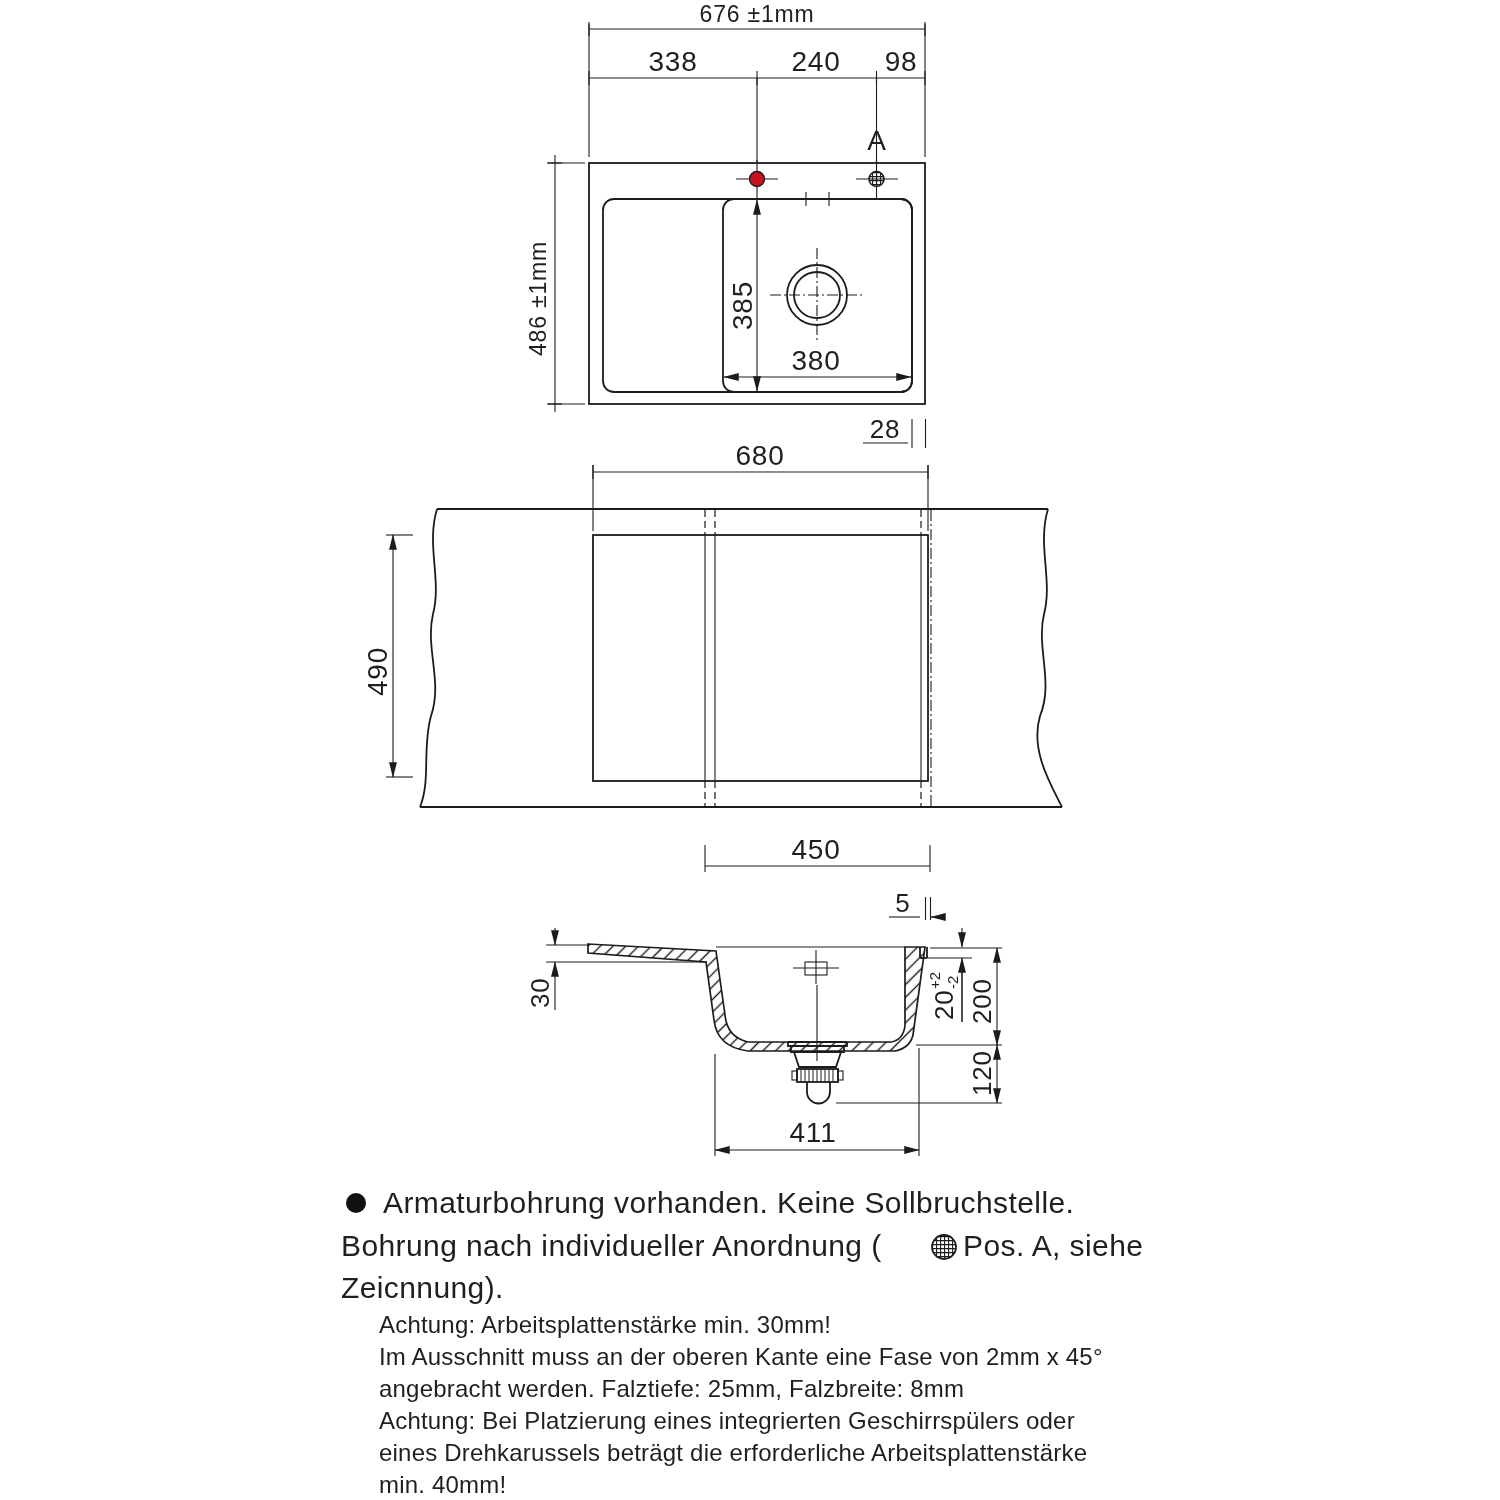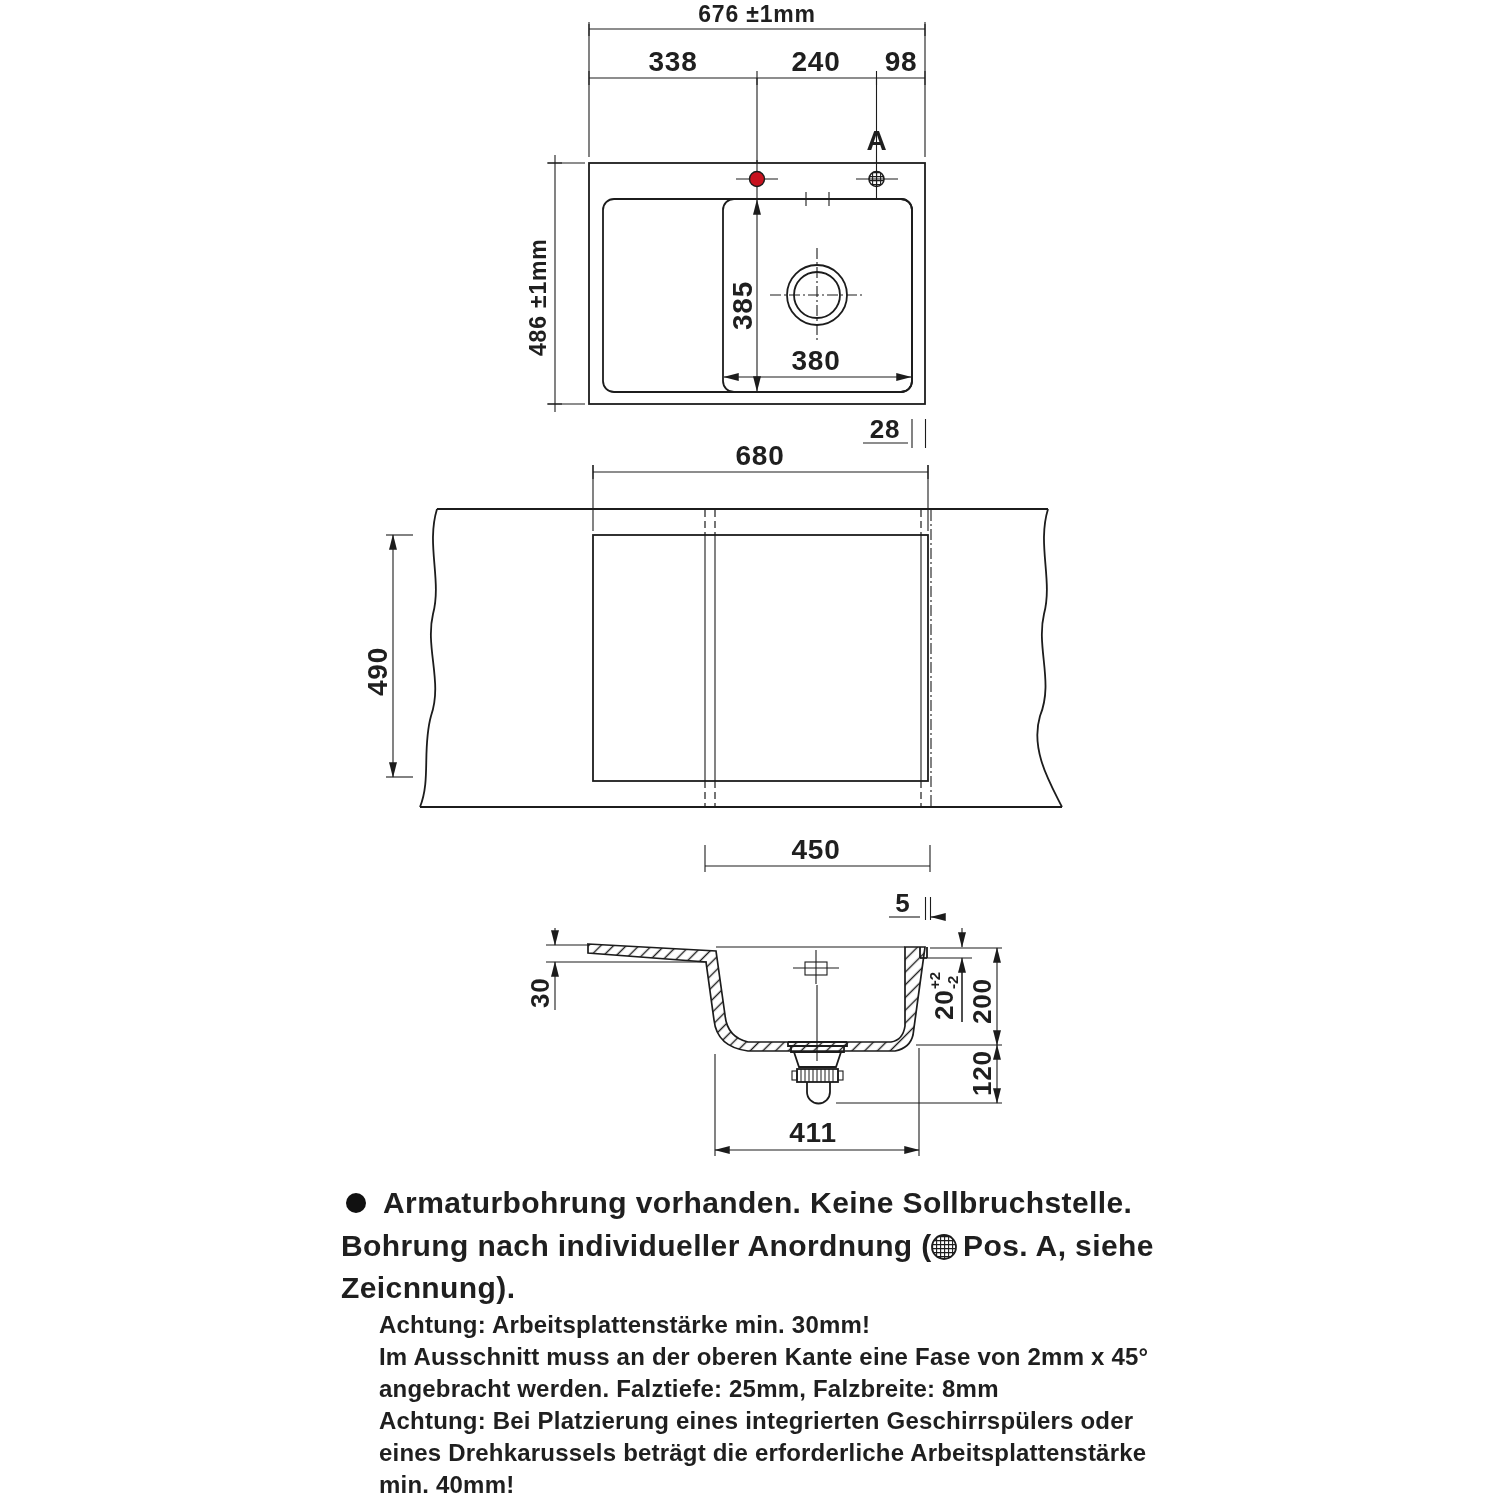--- a/index.html
+++ b/index.html
@@ -1,16 +1,16 @@
 <!DOCTYPE html>
 <html><head>
 <meta charset="utf-8">
 <style>
   html,body{margin:0;padding:0;background:#ffffff;}
-  .stage{position:relative;width:1431px;height:1500px;background:#a16207;font-family:"Liberation Sans",sans-serif;font-weight:bold;}
+  .stage{position:relative;width:1431px;height:1500px;background:#a16207;font-family:"Liberation Sans",sans-serif;}
   svg{display:block;}
   .ln{stroke:#1c1c1c;stroke-width:1.8;fill:none;}
   .thin{stroke:#1c1c1c;stroke-width:1.1;fill:none;}
   .dim{stroke:#1c1c1c;stroke-width:1.1;fill:none;}
   .dash{stroke:#1c1c1c;stroke-width:1.2;fill:none;stroke-dasharray:7 4;}
   .dashdot{stroke:#1c1c1c;stroke-width:1.1;fill:none;stroke-dasharray:11 3 2 3;}
   text{fill:#1f1f1f;font-family:"Liberation Sans",sans-serif;letter-spacing:0.8px;}
   .t22{font-size:23px;}
   .t26{font-size:26px;}
   .t28{font-size:28px;}

